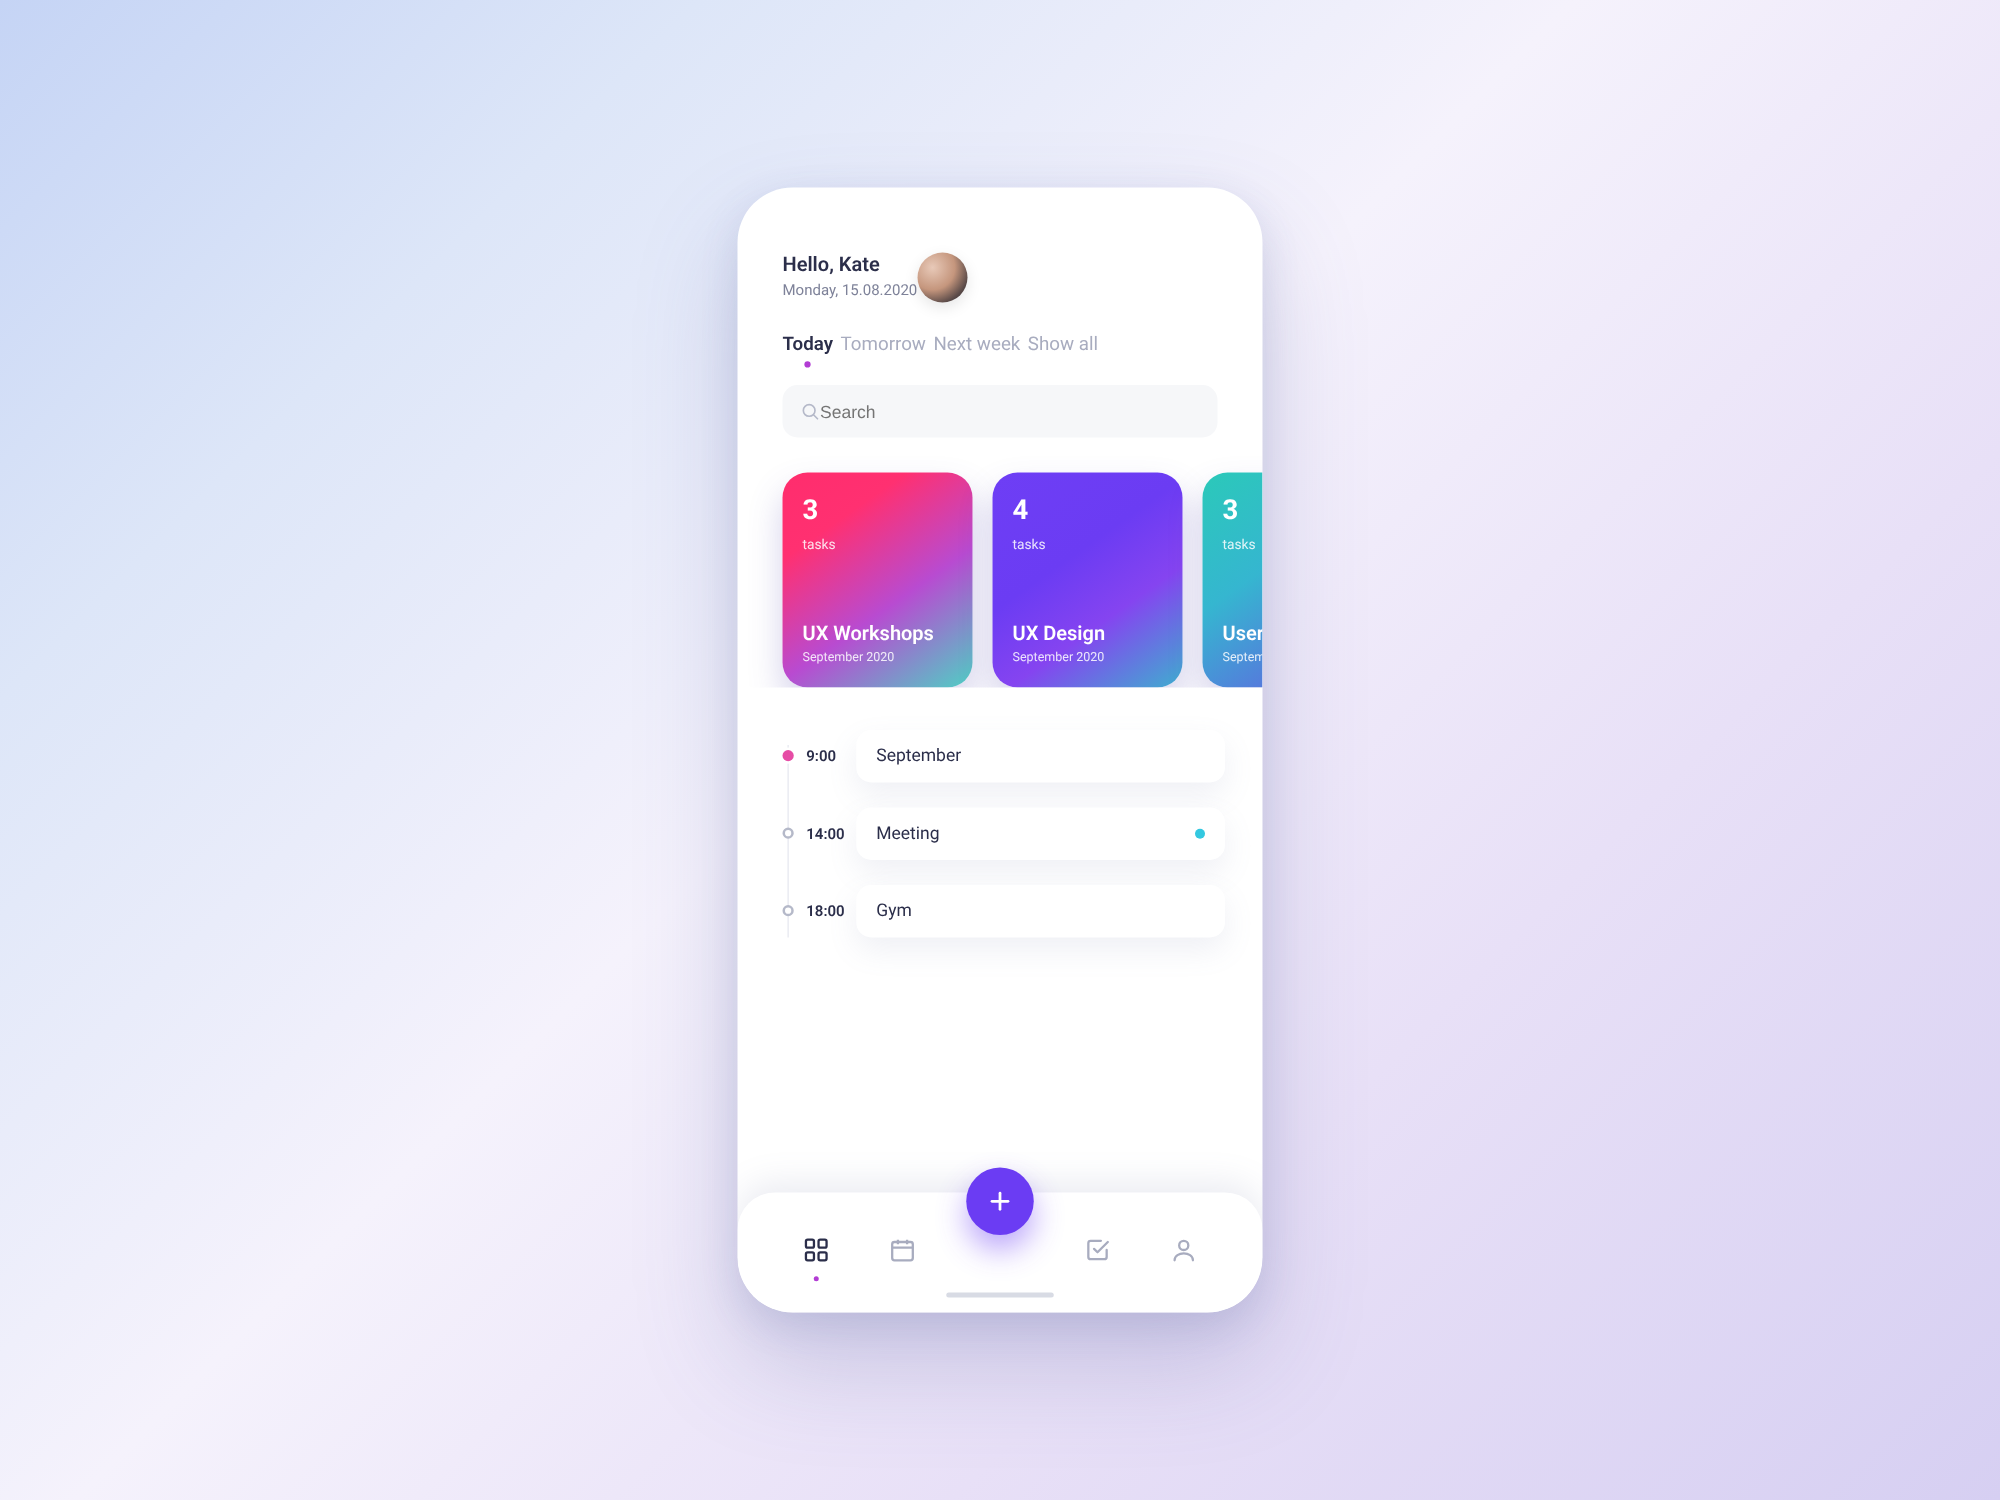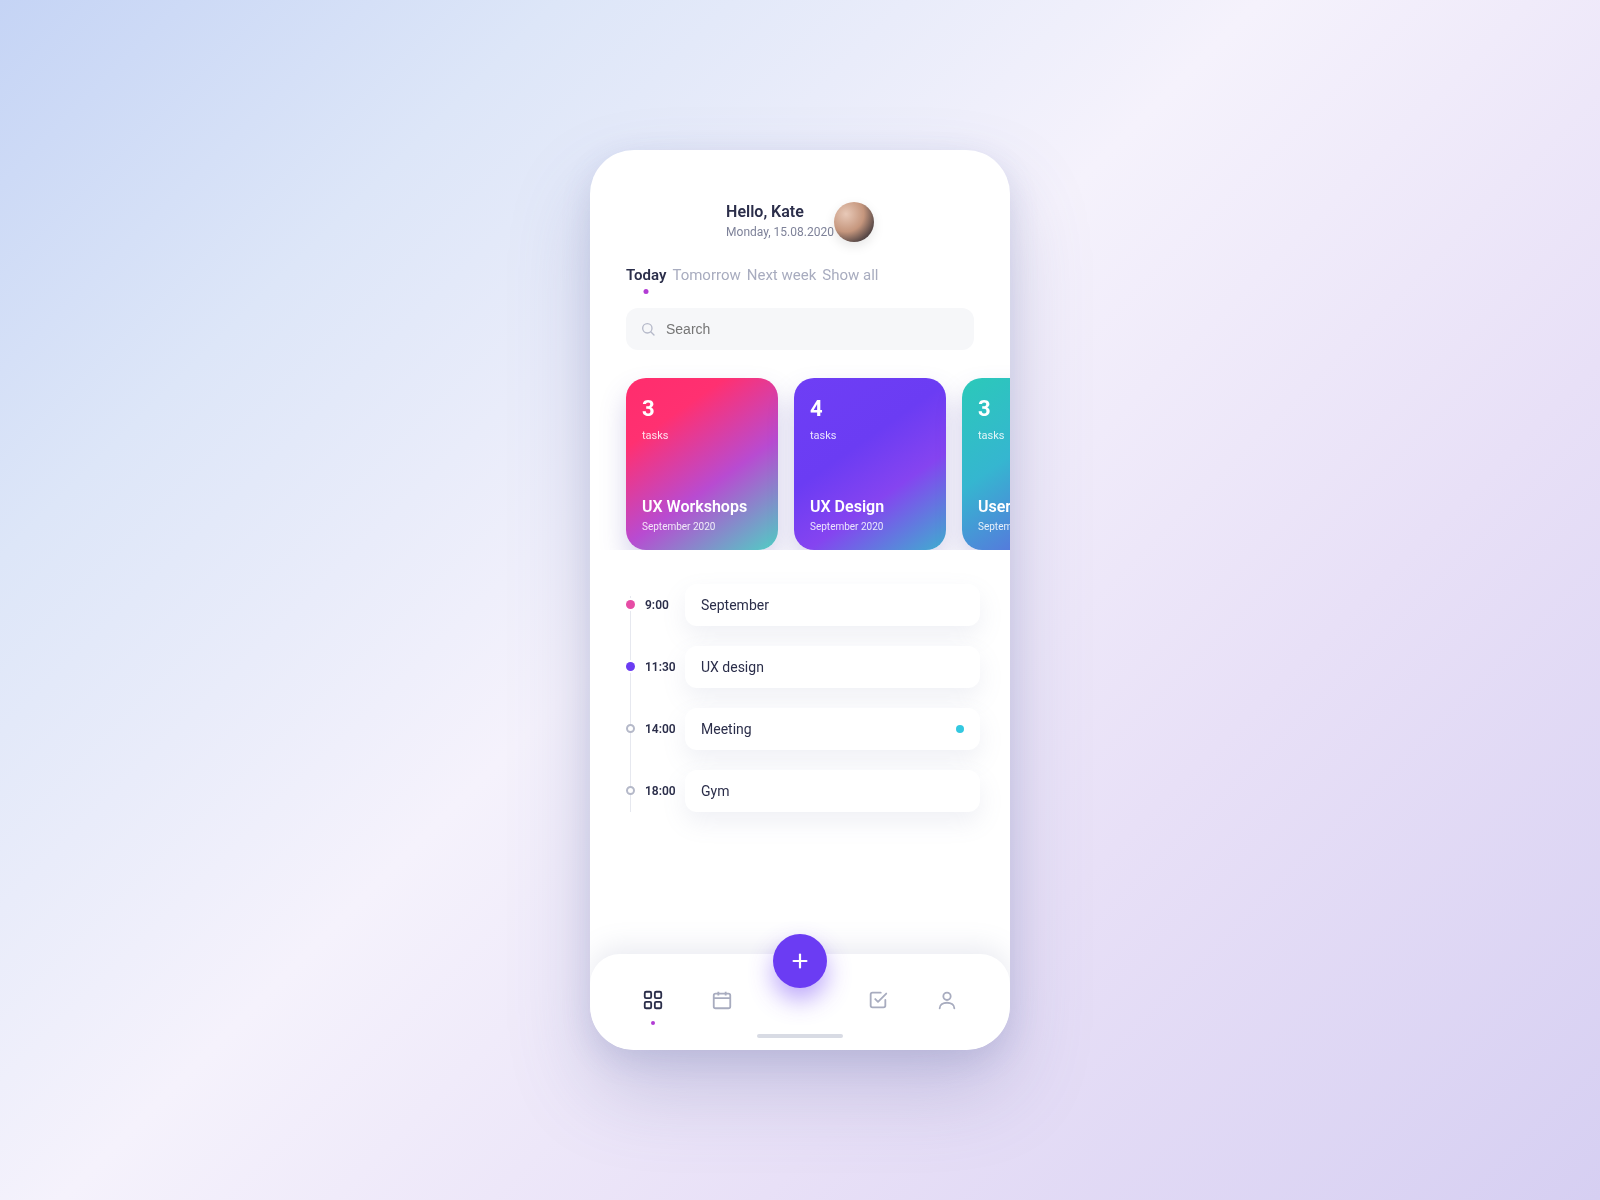--- a/index.html
+++ b/index.html
@@ -19,21 +19,21 @@
     background: #fff;
     border-radius: 44px;
     box-shadow: 0 40px 80px rgba(90,100,160,0.25), 0 10px 30px rgba(90,100,160,0.15);
     overflow: hidden;
     position: relative;
     padding: 52px 0 0 0;
   }
   .header {
     padding: 0 36px;
     display: flex;
-    justify-content: center;
+    justify-content: flex-start;
     align-items: flex-start;
   }
   .greeting { color: #2b2e4a; }
   .greeting .hello { font-size: 16px; font-weight: 600; color: #2b2e4a; }
   .greeting .date { font-size: 12px; color: #7e8299; margin-top: 4px; }
   .avatar {
     width: 40px; height: 40px; border-radius: 50%;
     background: radial-gradient(circle at 30% 30%, #e8c9b8 0%, #c5967d 45%, #5a4a48 75%, #2e2a30 100%);
     box-shadow: 0 4px 12px rgba(0,0,0,0.1);
   }
@@ -56,21 +56,21 @@
     width: 5px; height: 5px; border-radius: 50%;
     background: #b23cd4;
   }
   .search {
     margin: 24px 36px 0 36px;
     background: #f6f7f9;
     border-radius: 12px;
     height: 42px;
     display: flex; align-items: center;
     padding: 0 14px;
-    gap: 10px;
+    gap: 0;
   }
   .search svg { flex-shrink: 0; }
   .search input {
     border: none; background: transparent; outline: none;
     font-size: 14px; color: #9ba0b5;
     flex: 1;
   }
   .cards {
     display: flex; gap: 16px;
     padding: 28px 0 0 36px;
@@ -242,27 +242,20 @@
 
   <div class="timeline">
     <div class="trow">
       <div class="dot pink"></div>
       <div class="time">9:00</div>
       <div class="tcard">
         <span>September</span>
       </div>
     </div>
     <div class="trow">
-      <div class="dot purple"></div>
-      <div class="time">11:30</div>
-      <div class="tcard">
-        <span>UX design</span>
-      </div>
-    </div>
-    <div class="trow">
       <div class="dot empty"></div>
       <div class="time">14:00</div>
       <div class="tcard">
         <span>Meeting</span>
         <span class="status-dot"></span>
       </div>
     </div>
     <div class="trow">
       <div class="dot empty"></div>
       <div class="time">18:00</div>

